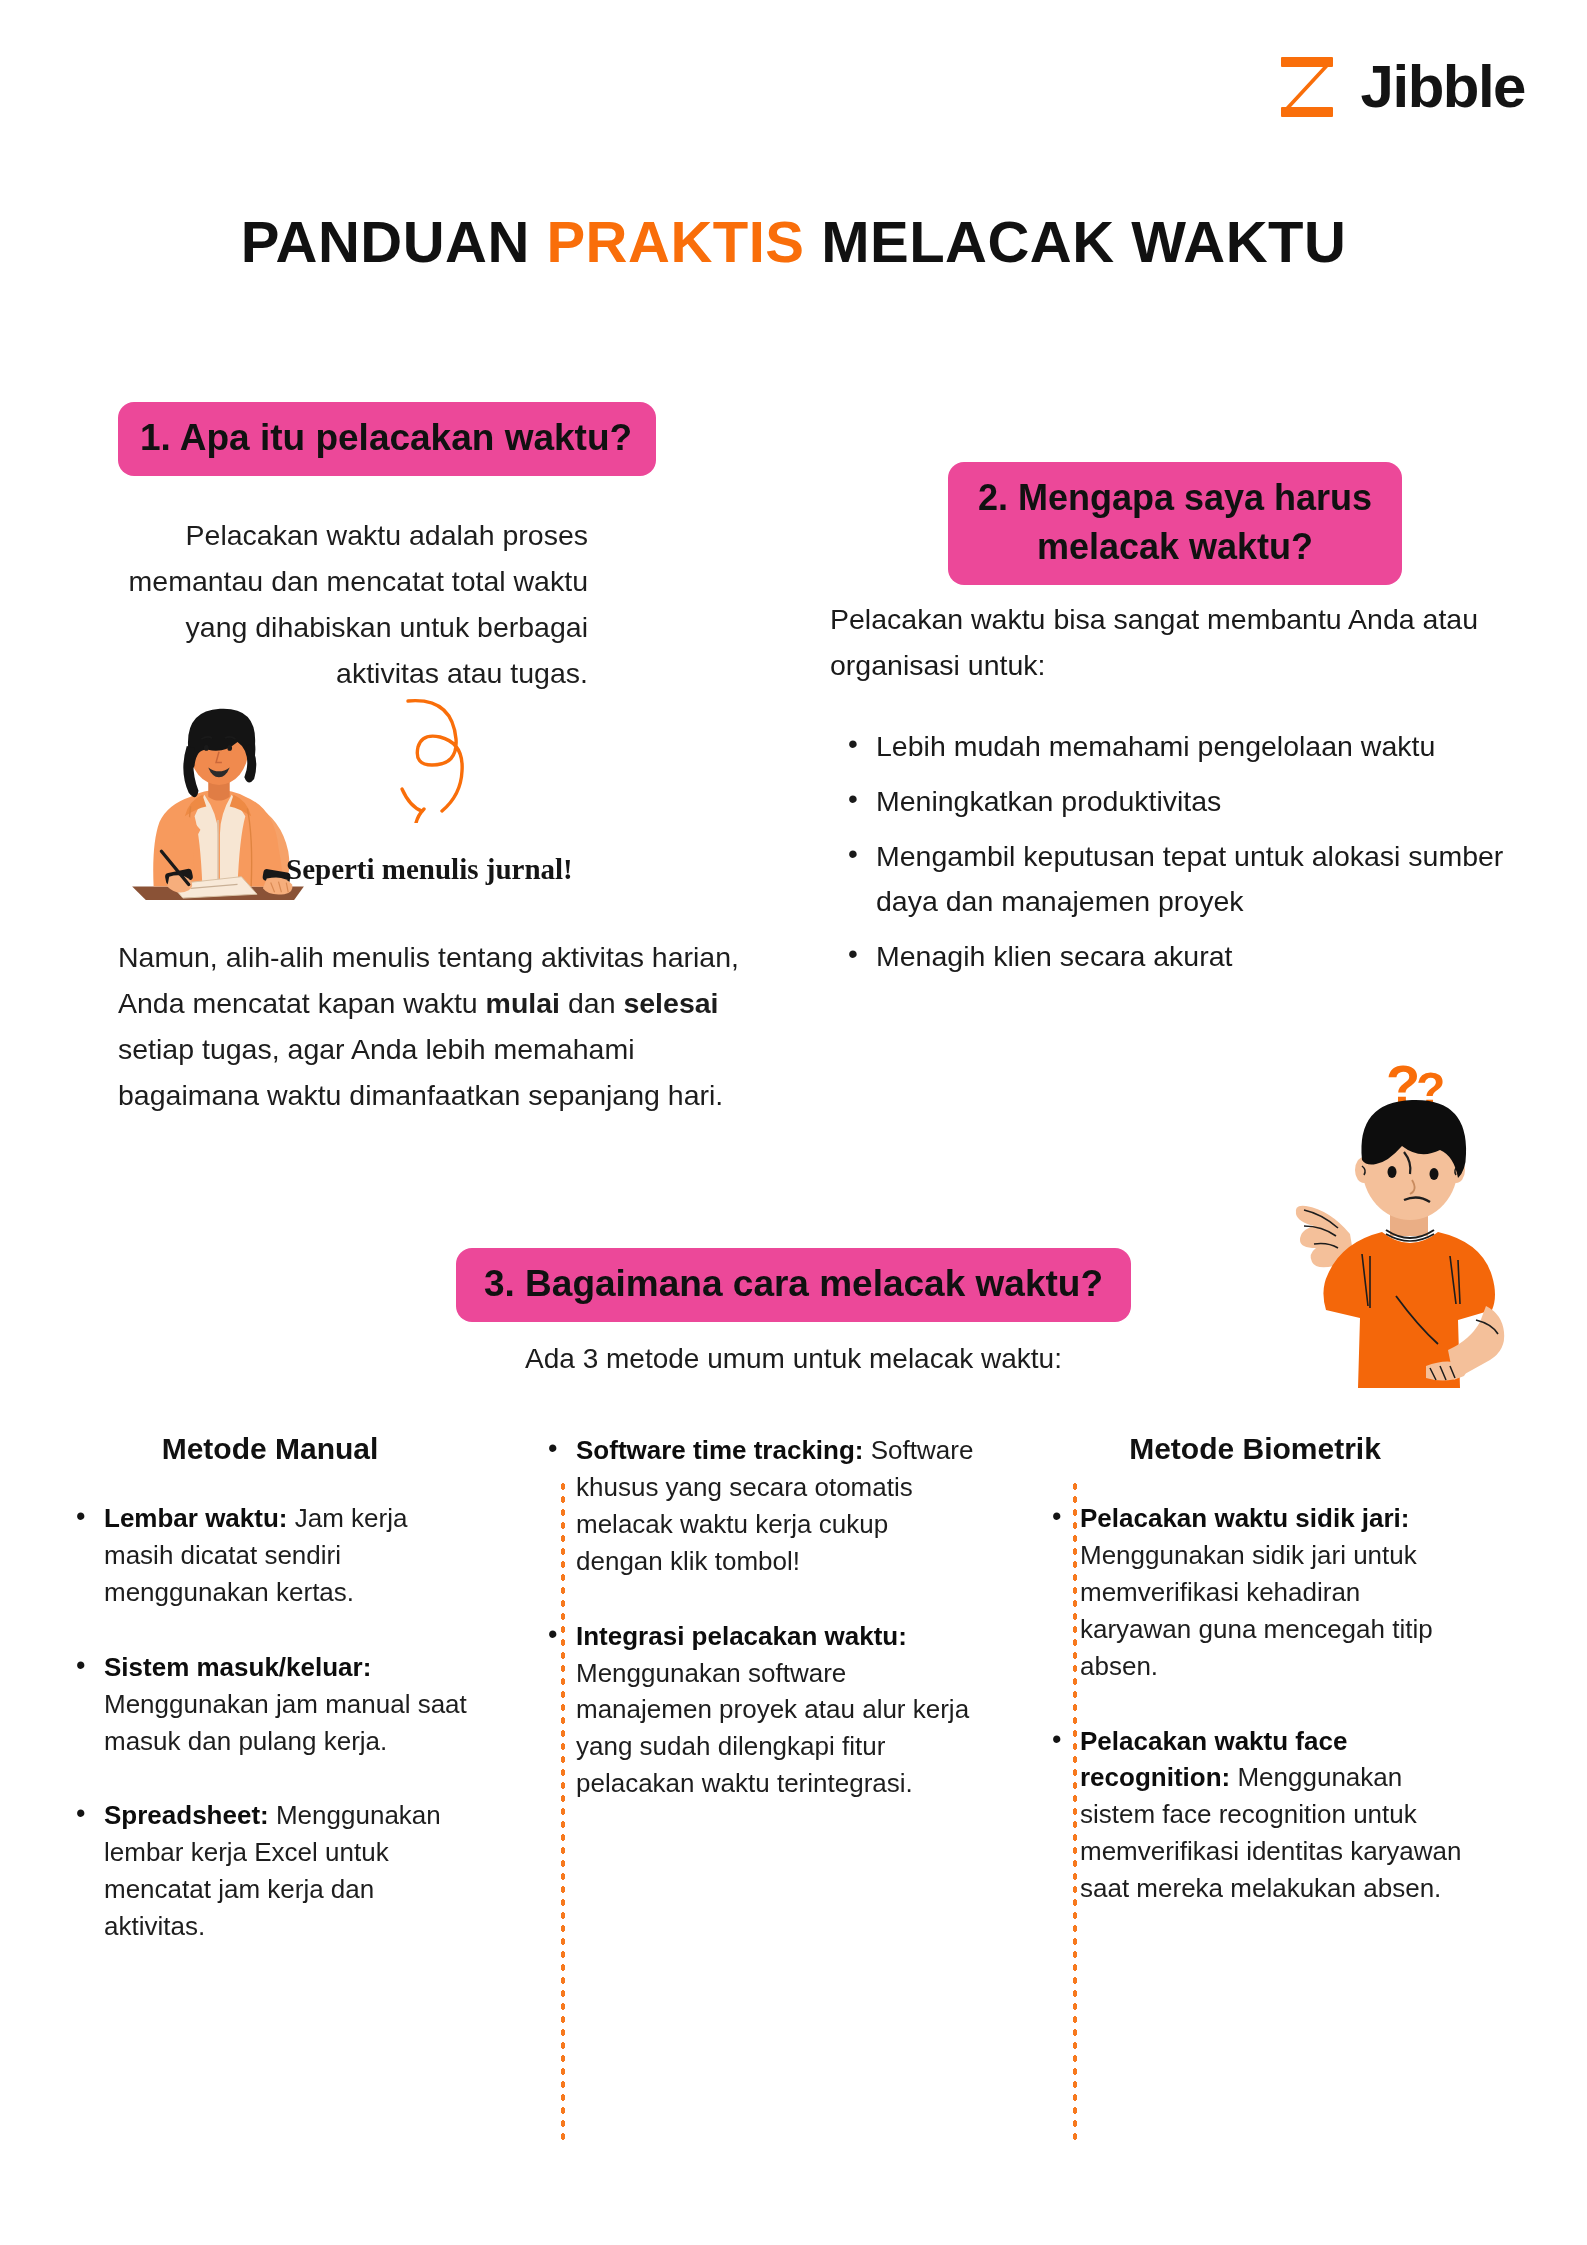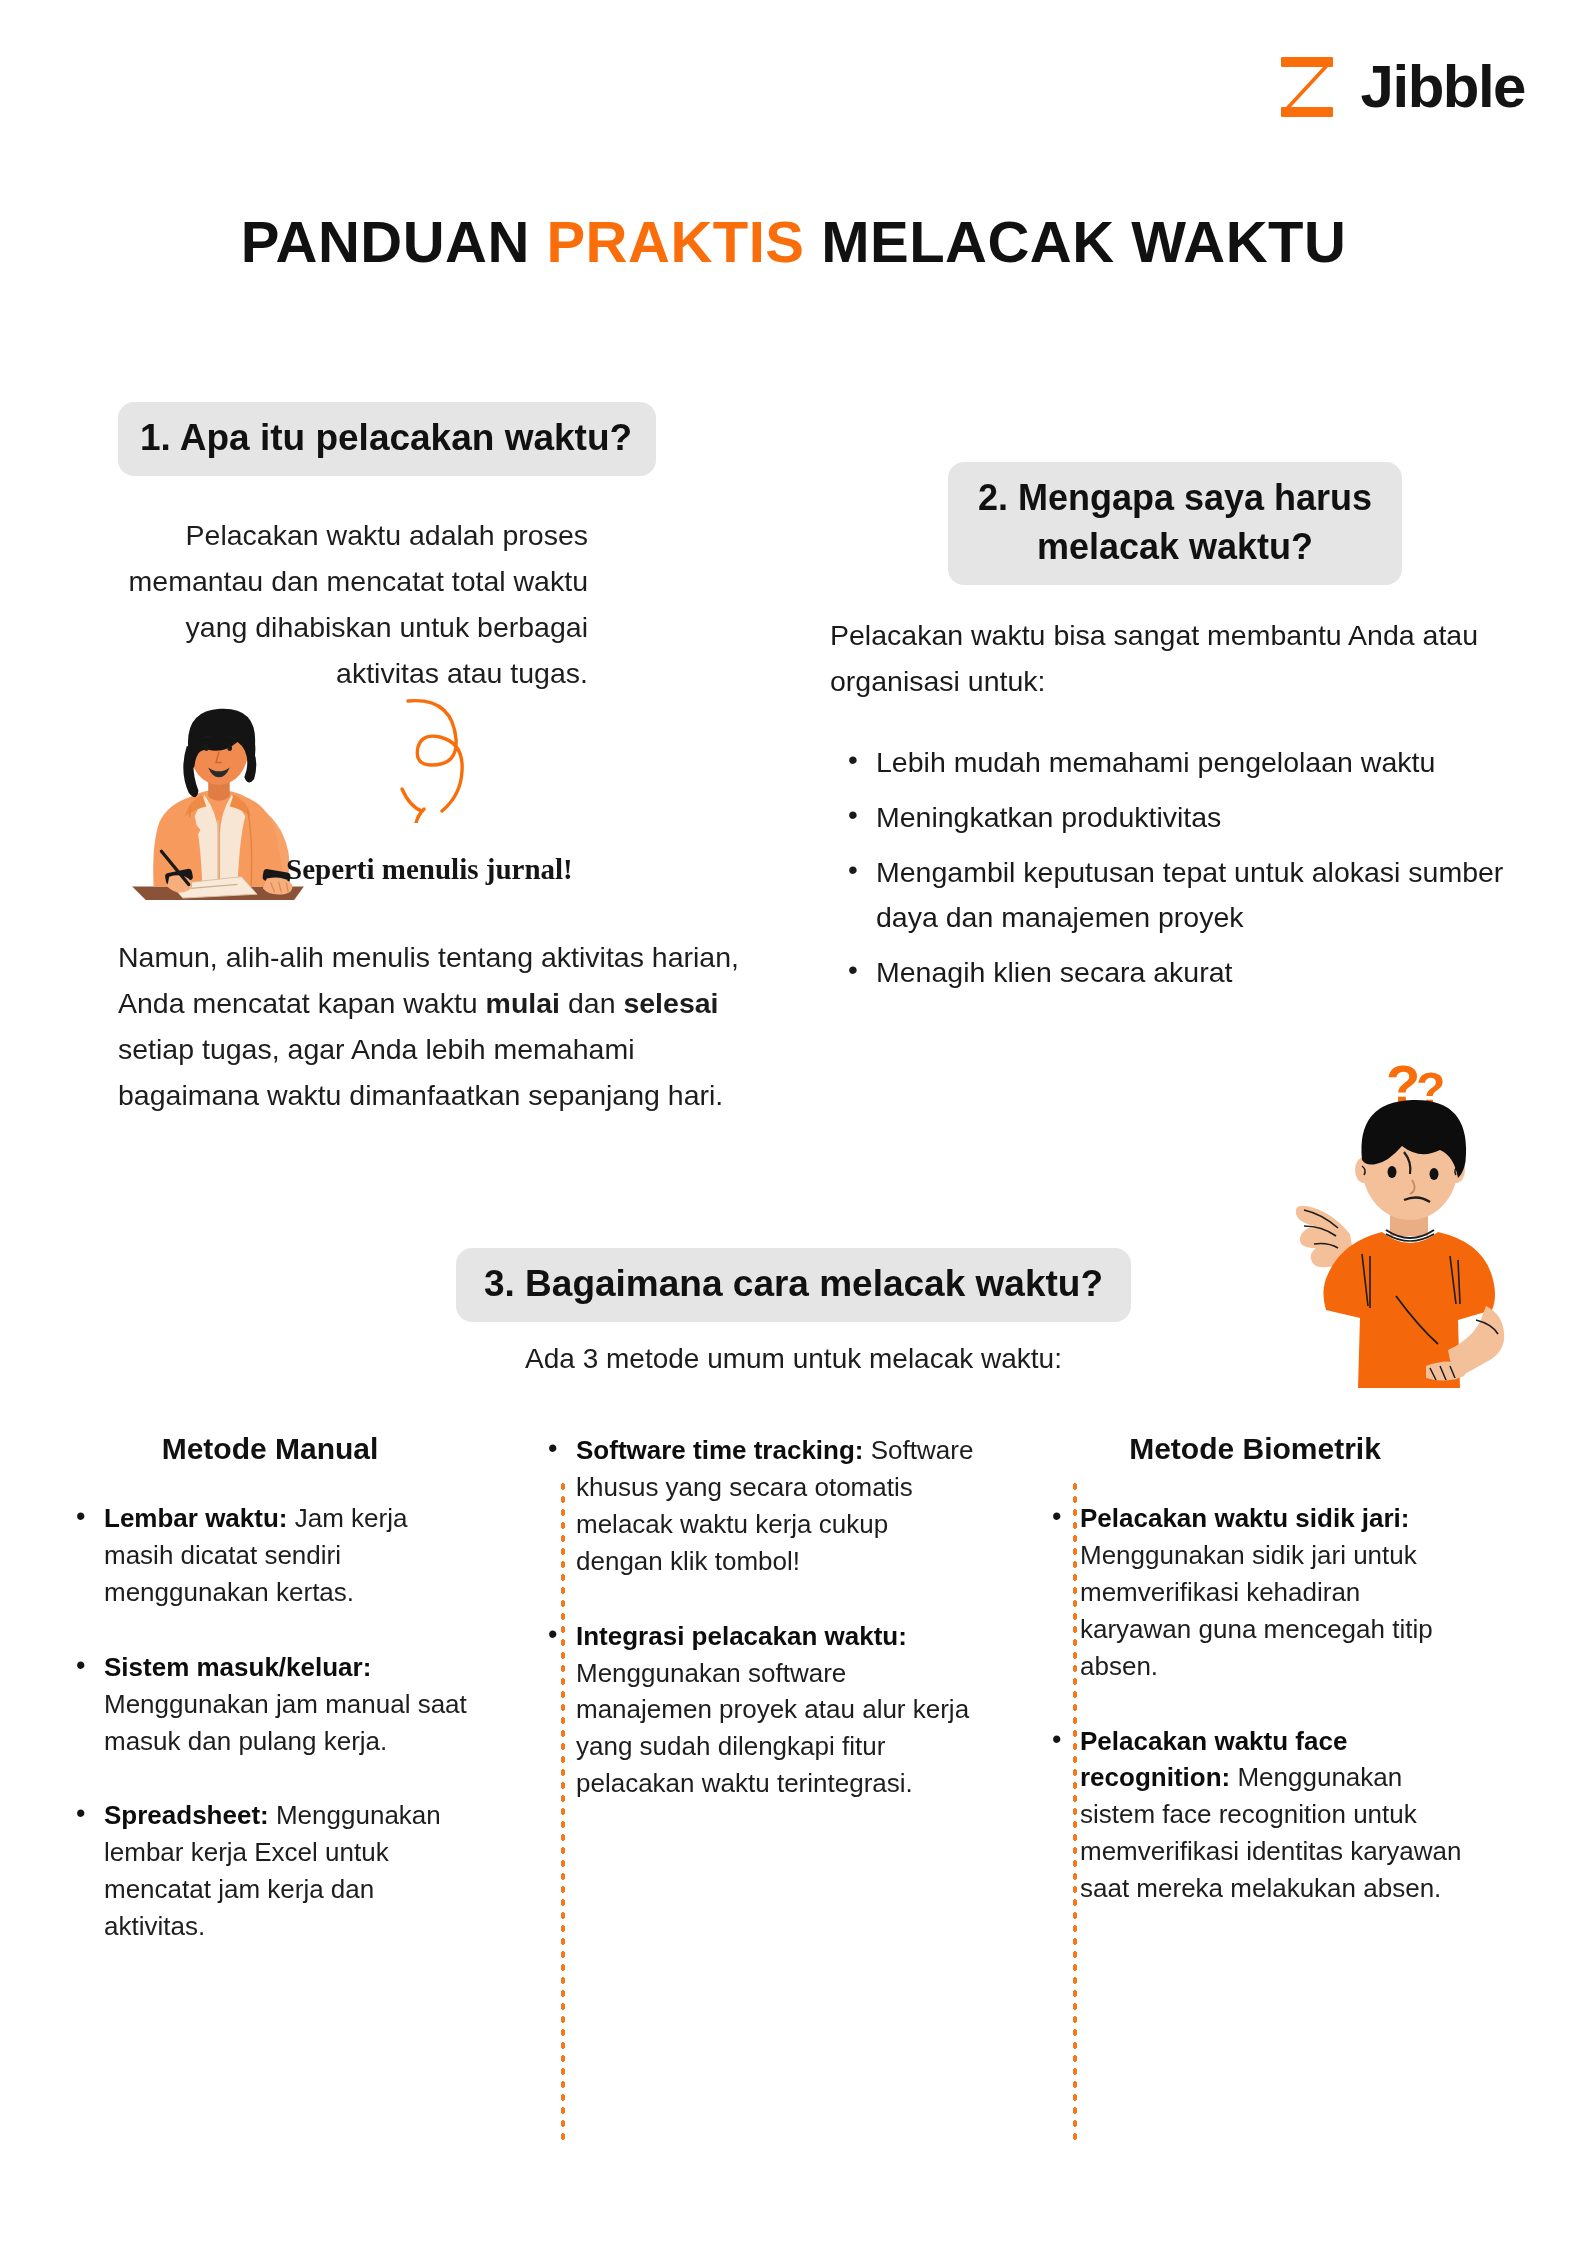--- a/index.html
+++ b/index.html
@@ -26,21 +26,21 @@
     position: absolute; top: 208px; left: 0; width: 1587px;
     text-align: center;
     font-size: 58px; font-weight: 800; letter-spacing: 0.5px;
     color: #111111;
   }
   .main-title .accent { color: #F96E0A; }
 
   
   .badge {
     display: inline-block;
-    background: #e5e5e5;
+    background: #ec4899;
     border-radius: 16px;
     font-weight: 800;
     color: #111111;
     line-height: 1.35;
   }
 
   
   .sec1 { position: absolute; left: 118px; top: 402px; width: 680px; }
   .sec1 .badge { font-size: 37px; padding: 11px 24px 13px 22px; }
   .sec1 p {
@@ -55,21 +55,21 @@
   .jurnal-text {
     position: absolute; left: 168px; top: 150px;
     font-family: "Liberation Serif", serif;
     font-size: 29px; font-weight: 700; color: #151515; white-space: nowrap;
   }
 
   
   .sec2 { position: absolute; left: 830px; top: 462px; width: 690px; }
   .sec2 .badge-wrap { text-align: center; }
   .sec2 .badge { font-size: 36px; padding: 12px 30px 14px 30px; max-width: 560px; }
-  .sec2 p.lead { font-size: 28.5px; line-height: 1.6; margin-top: 28px; }
+  .sec2 p.lead { font-size: 28.5px; line-height: 1.6; margin-top: 12px; }
   .sec2 ul { margin-top: 36px; padding-left: 46px; list-style: none; }
   .sec2 ul li {
     font-size: 28.5px; line-height: 1.58; margin-bottom: 10px; position: relative;
   }
   .sec2 ul li::before {
     content: "•"; position: absolute; left: -28px; top: -2px; font-size: 28px; color: #1a1a1a;
   }
 
   .boy-wrap { position: absolute; left: 1258px; top: 1048px; width: 300px; height: 340px; }
 

